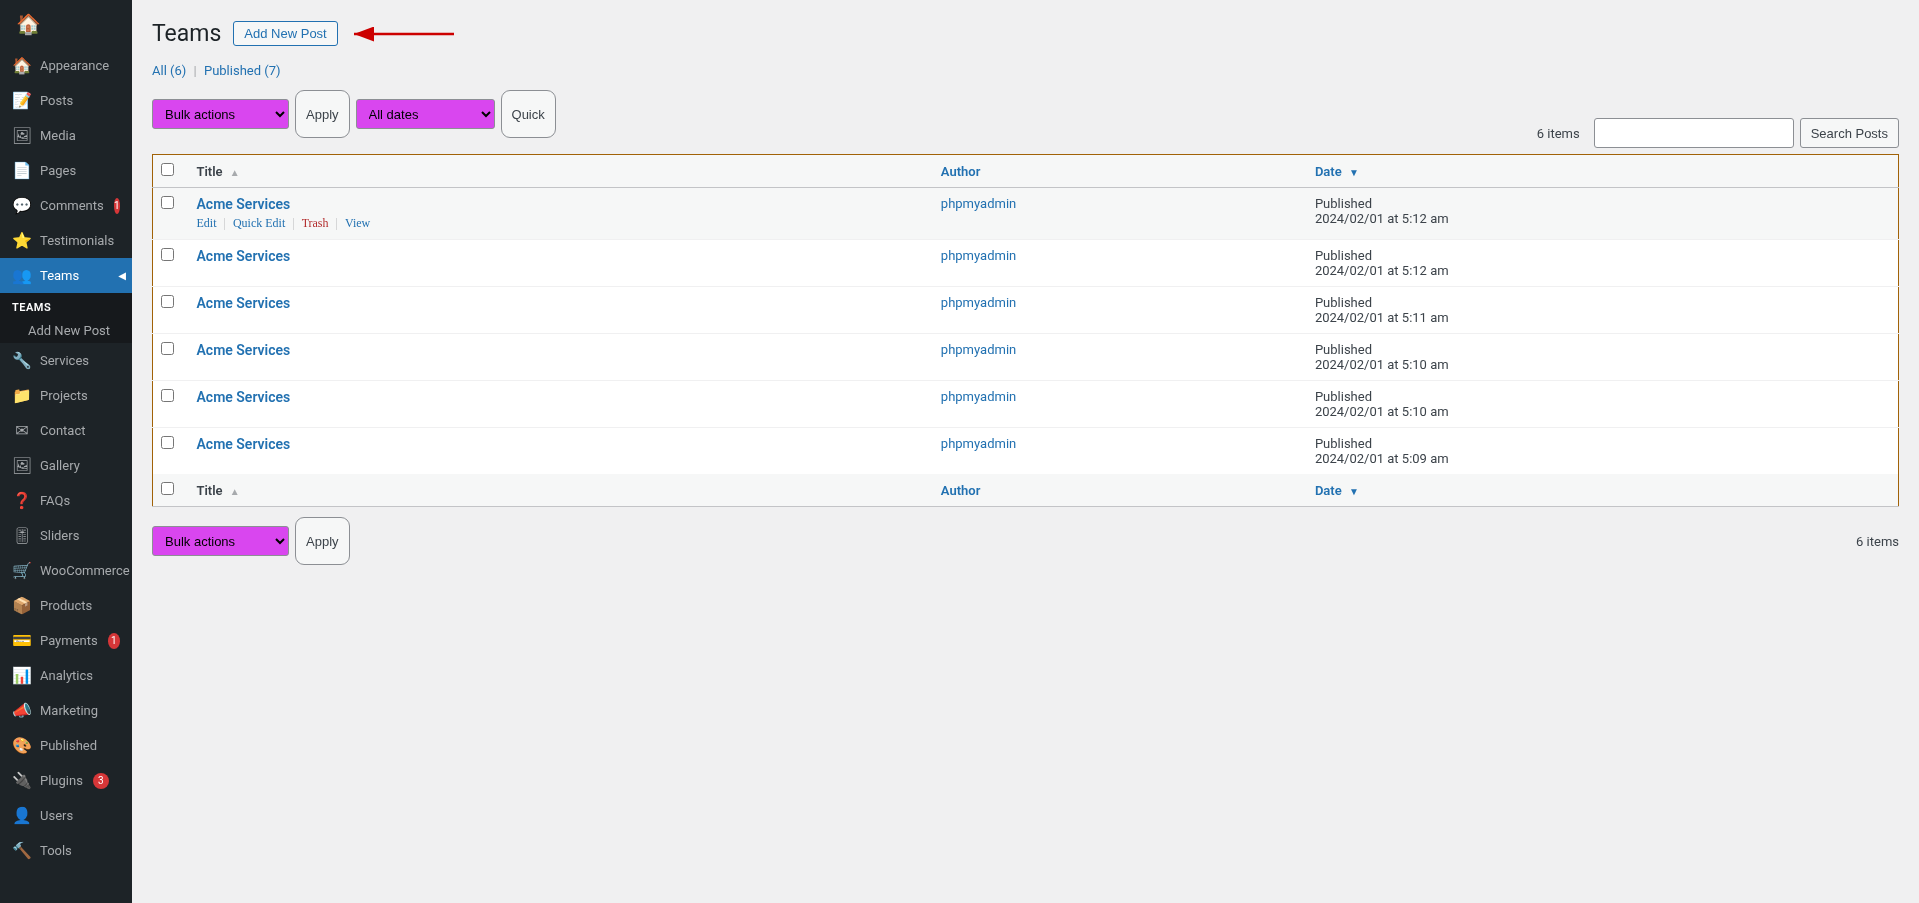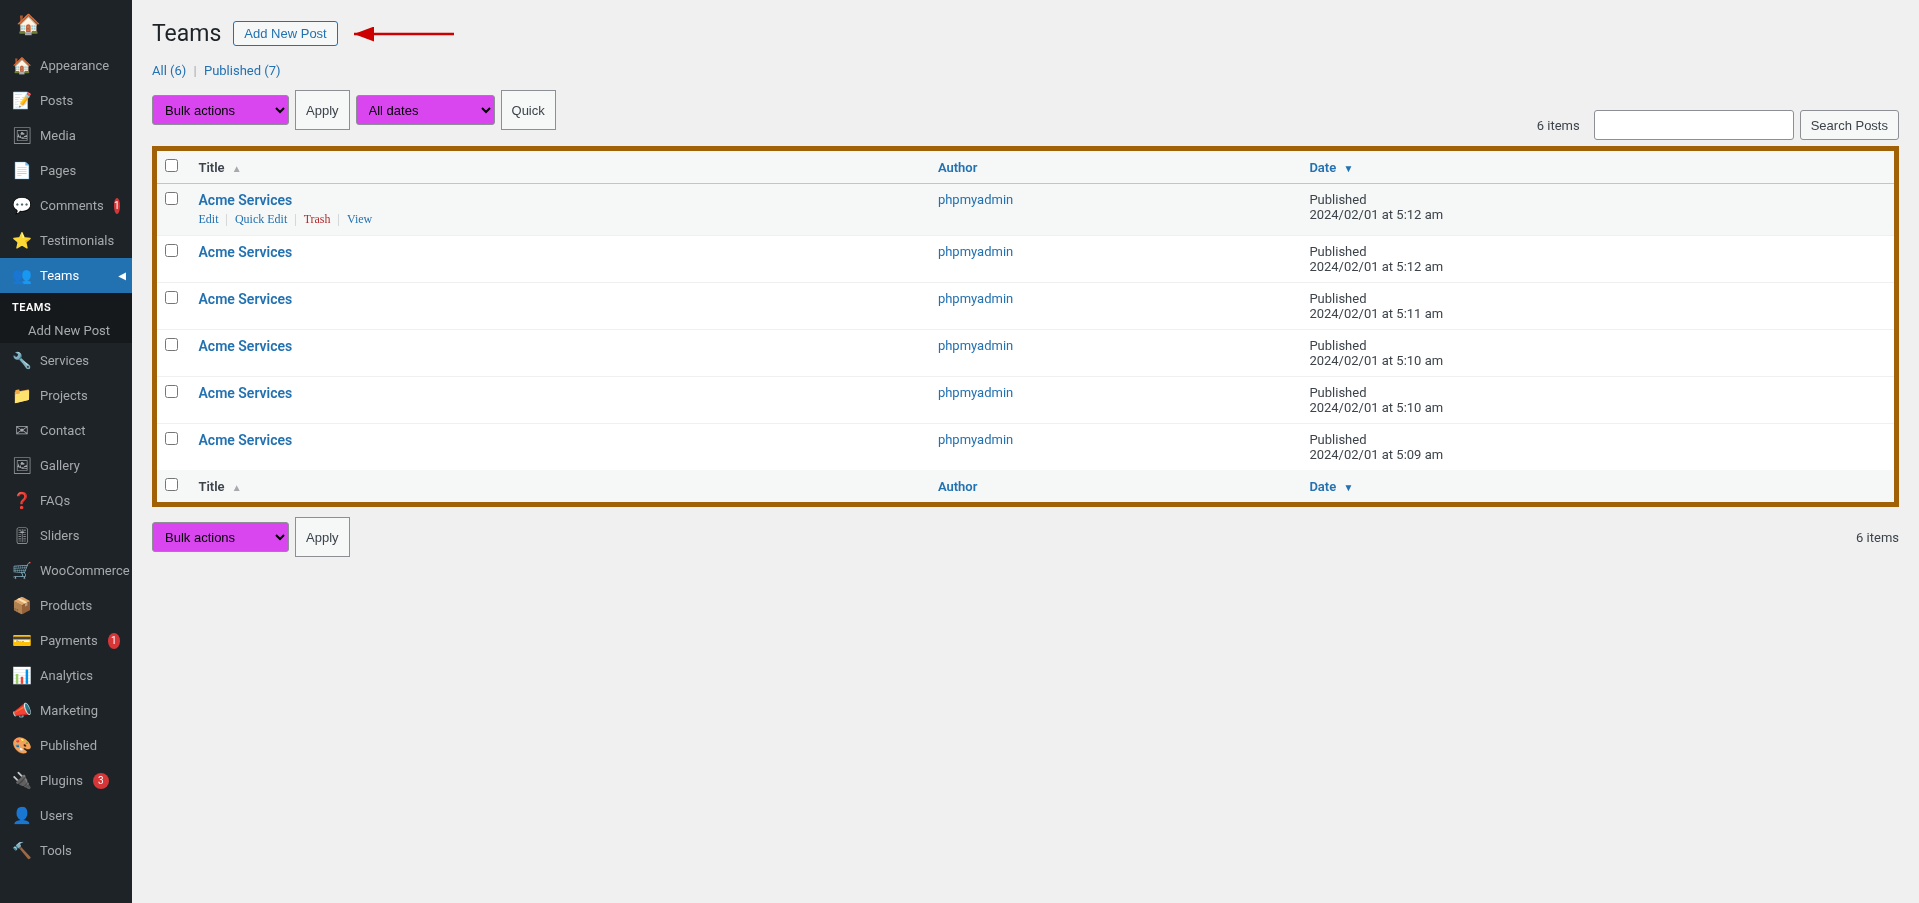--- a/index.html
+++ b/index.html
@@ -158,22 +158,22 @@
       -webkit-appearance: auto;
       height: 30px;
     }
     .apply-btn, .filter-btn {
       background: #f6f7f7;
       border: 1px solid #8c8f94;
       color: #3c434a;
       padding: 4px 10px;
       font-size: 13px;
       cursor: pointer;
-      border-radius: 0;
-      height: 40px;
+      border-radius: 9px;
+      height: 48px;
     }
     .search-input {
       padding: 4px 8px;
       border: 1px solid #8c8f94;
       font-size: 13px;
       border-radius: 3px;
       width: 200px;
       height: 30px;
     }
     .search-btn {
@@ -185,21 +185,21 @@
       cursor: pointer;
       border-radius: 3px;
       height: 30px;
     }
 
     
     .posts-table {
       width: 100%;
       border-collapse: collapse;
       background: #fff;
-      border: 5px solid #a16207;
+      border: 1px solid #a16207;
     }
     .posts-table th {
       background: #f6f7f7;
       padding: 8px 12px;
       text-align: left;
       font-weight: 600;
       font-size: 13px;
       border-bottom: 1px solid #c3c4c7;
       color: #2271b1;
     }

